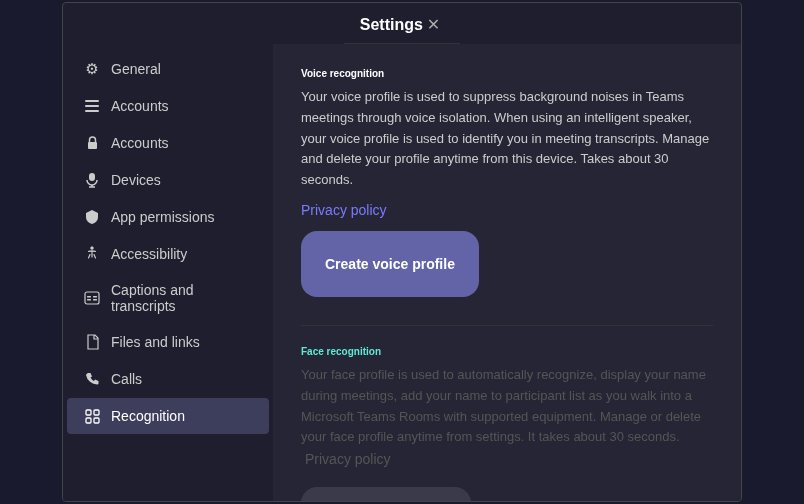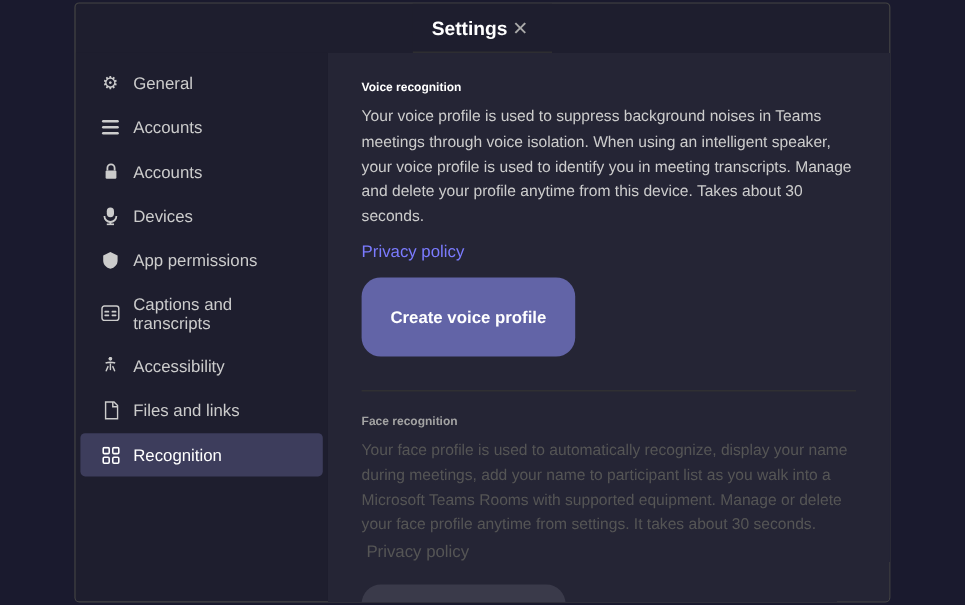--- a/index.html
+++ b/index.html
@@ -90,21 +90,21 @@
     }
     .section {
       margin-bottom: 28px;
     }
     .section-title {
       color: #ffffff;
       font-size: 10px;
       font-weight: 600;
       margin-bottom: 8px;
     }
-    .section-title.disabled { color: #a3a3a3; }
+    .section-title.disabled { color: #5eead4; }
     .section-desc {
       color: #cccccc;
       font-size: 13px;
       line-height: 1.6;
       margin-bottom: 10px;
     }
     .section-desc.disabled { color: #555; }
     .privacy-link {
       color: #7b7bff;
       font-size: 14px;
@@ -187,58 +187,66 @@
         <span>Devices</span>
       </div>
 
       <div class="sidebar-item">
         <span class="sidebar-icon">
           <svg width="14" height="16" viewBox="0 0 14 16" fill="currentColor">
             <path d="M7 1L1 4v4c0 3.5 2.5 6 6 7 3.5-1 6-3.5 6-7V4L7 1z"></path>
           </svg>
         </span>
         <span>App permissions</span>
+      </div>
+
+      <div class="sidebar-item">
+        <span class="sidebar-icon">
+          <svg width="14" height="16" viewBox="0 0 14 16" fill="currentColor">
+            <circle cx="7" cy="2" r="1.5"></circle>
+            <path d="M3 5l4 1 4-1M7 6v5M5 8l-2 4M9 8l2 4"></path>
+            <circle cx="7" cy="2" r="1.5" fill="currentColor"></circle>
+            <path d="M3 5.5c1.2-.4 2.5-.7 4-.7s2.8.3 4 .7" stroke="currentColor" stroke-width="1.2" fill="none"></path>
+            <path d="M7 6.5v4.5M5 8.5l-1.5 3.5M9 8.5l1.5 3.5" stroke="currentColor" stroke-width="1.2" fill="none" stroke-linecap="round"></path>
+          </svg>
+        </span>
+        <span>Accessibility</span>
       </div>
 
       <div class="sidebar-item">
         <span class="sidebar-icon">
           <svg width="16" height="14" viewBox="0 0 16 14" fill="currentColor">
             <rect x="1" y="1" width="14" height="12" rx="2" stroke="currentColor" stroke-width="1.2" fill="none"></rect>
             <rect x="3" y="5" width="4" height="1.5" rx="0.5"></rect>
             <rect x="9" y="5" width="4" height="1.5" rx="0.5"></rect>
             <rect x="3" y="8" width="4" height="1.5" rx="0.5"></rect>
             <rect x="9" y="8" width="4" height="1.5" rx="0.5"></rect>
           </svg>
         </span>
         <span>Captions and transcripts</span>
       </div>
 
       <div class="sidebar-item">
         <span class="sidebar-icon">
-          <svg width="14" height="16" viewBox="0 0 14 16" fill="currentColor">
-            <circle cx="7" cy="2" r="1.5"></circle>
-            <path d="M3 5l4 1 4-1M7 6v5M5 8l-2 4M9 8l2 4"></path>
-            <circle cx="7" cy="2" r="1.5" fill="currentColor"></circle>
-            <path d="M3 5.5c1.2-.4 2.5-.7 4-.7s2.8.3 4 .7" stroke="currentColor" stroke-width="1.2" fill="none"></path>
-            <path d="M7 6.5v4.5M5 8.5l-1.5 3.5M9 8.5l1.5 3.5" stroke="currentColor" stroke-width="1.2" fill="none" stroke-linecap="round"></path>
-          </svg>
-        </span>
-        <span>Accessibility</span>
-      </div>
-
-      <div class="sidebar-item">
-        <span class="sidebar-icon">
           <svg width="13" height="16" viewBox="0 0 13 16" fill="currentColor">
             <path d="M2 1h7l3 3v11H2V1z" stroke="currentColor" stroke-width="1.2" fill="none"></path>
             <path d="M8 1v4h4" stroke="currentColor" stroke-width="1.2" fill="none"></path>
           </svg>
         </span>
         <span>Files and links</span>
       </div>
 
+      <div class="sidebar-item">
+        <span class="sidebar-icon">
+          <svg width="15" height="15" viewBox="0 0 15 15" fill="currentColor">
+            <path d="M2 2a1 1 0 0 1 1-1h2.5l1.5 3.5-1.5 1a8 8 0 0 0 3.5 3.5l1-1.5L13.5 9v2.5a1 1 0 0 1-1 1A11.5 11.5 0 0 1 1 3a1 1 0 0 1 1-1z"></path>
+          </svg>
+        </span>
+        <span>Calls</span>
+      </div>
 
       <div class="sidebar-item active">
         <span class="sidebar-icon">
           <svg width="15" height="15" viewBox="0 0 15 15" fill="currentColor">
             <rect x="1" y="1" width="5" height="5" rx="1" fill="none" stroke="currentColor" stroke-width="1.3"></rect>
             <rect x="9" y="1" width="5" height="5" rx="1" fill="none" stroke="currentColor" stroke-width="1.3"></rect>
             <rect x="1" y="9" width="5" height="5" rx="1" fill="none" stroke="currentColor" stroke-width="1.3"></rect>
             <rect x="9" y="9" width="5" height="5" rx="1" fill="none" stroke="currentColor" stroke-width="1.3"></rect>
           </svg>
         </span>

